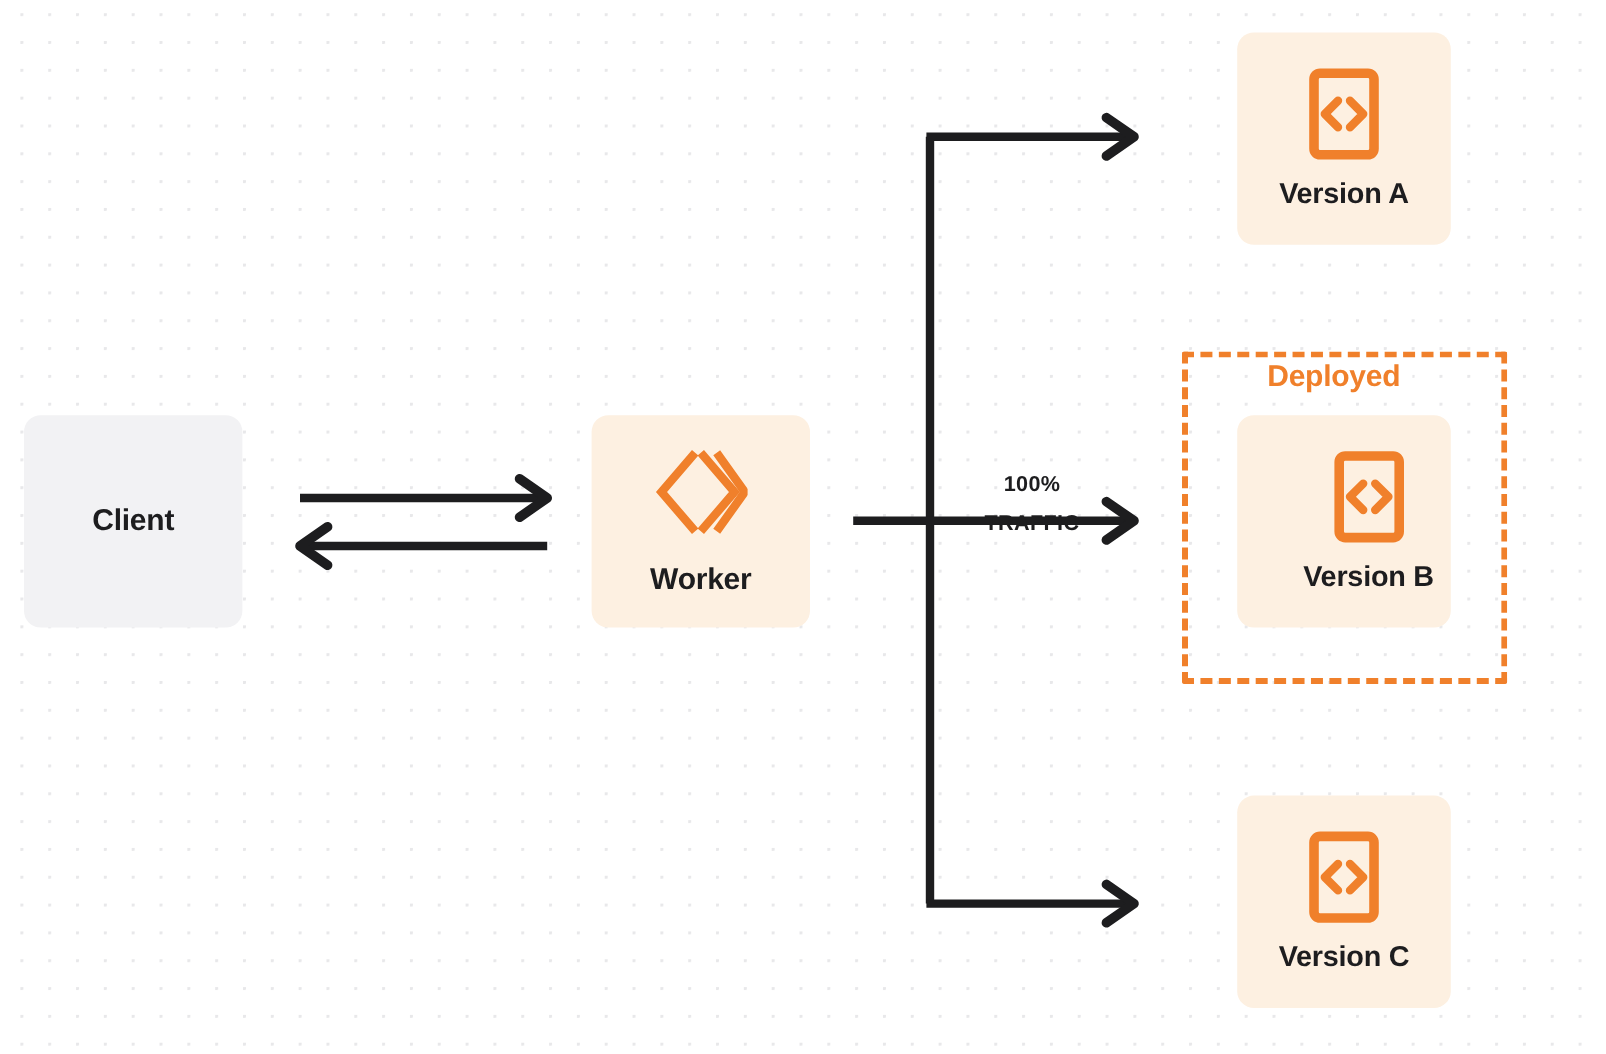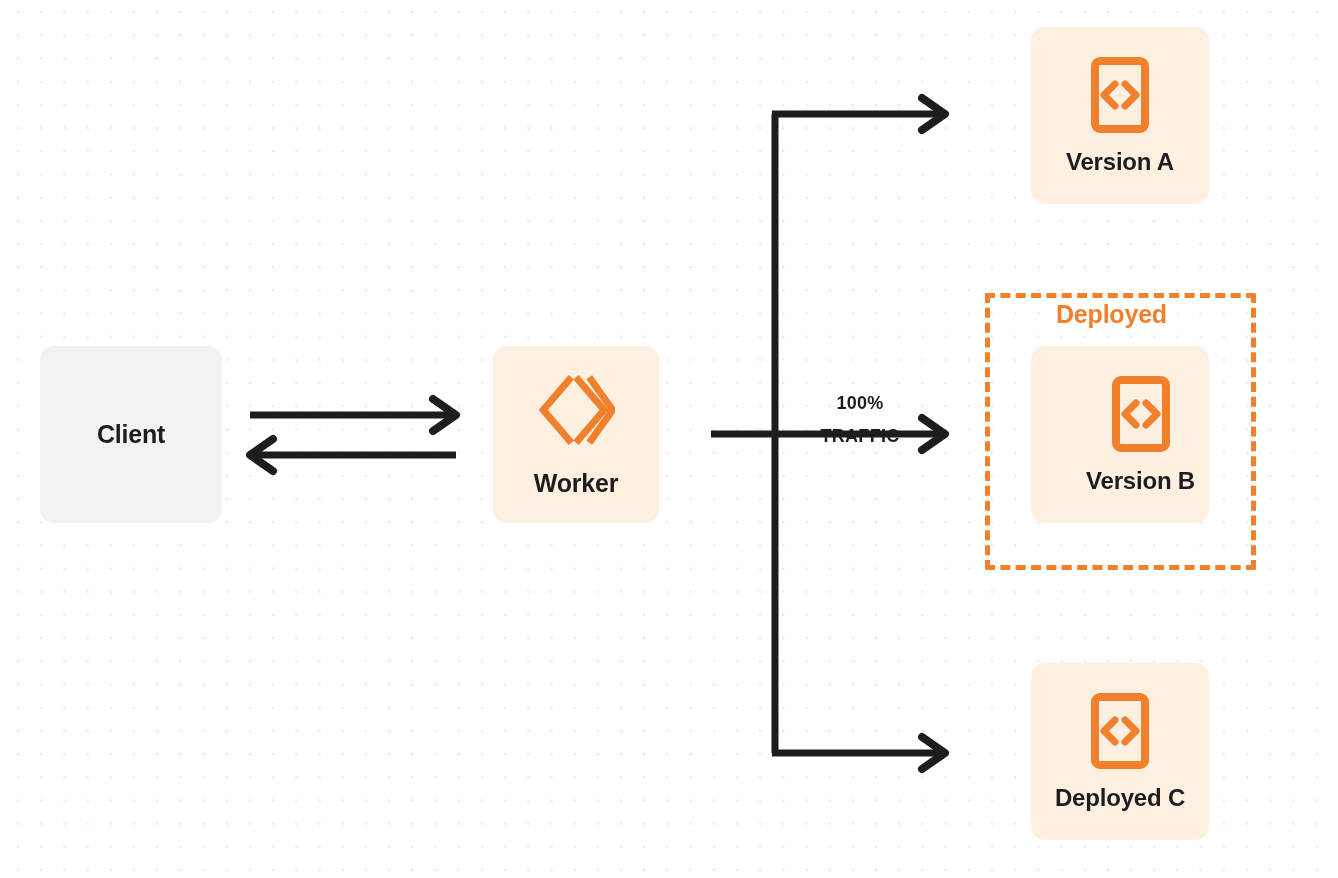--- a/index.html
+++ b/index.html
@@ -37,32 +37,32 @@
     box-sizing: border-box;
   }
   .node-label {
     font-weight: bold;
     color: #1d1d1f;
     letter-spacing: -0.2px;
     white-space: nowrap;
   }
 
   .client-node {
-    left: 40px;
+    left: 20px;
     top: 346px;
     width: 182px;
     height: 177px;
     background: #f2f2f4;
   }
   .client-node .node-label { font-size: 25px; }
 
   .worker-node {
     left: 493px;
     top: 346px;
-    width: 166px;
+    width: 182px;
     height: 177px;
     background: #fdf0e1;
   }
   .worker-node .node-label { font-size: 25px; margin-top: 20px; }
 
   .version-node {
     width: 178px;
     height: 177px;
     background: #fdf0e1;
   }
@@ -205,21 +205,21 @@
   <div class="node version-node version-c">
     <span>
       <svg class="version-icon" viewBox="0 0 60 78">
         <rect x="5" y="5" width="50" height="68" rx="5" ry="5" fill="none" stroke="#f0802b" stroke-width="8"></rect>
         <g fill="none" stroke="#f0802b" stroke-width="7" stroke-linecap="round" stroke-linejoin="round">
           <polyline points="25,28 14,39 25,50"></polyline>
           <polyline points="35,28 46,39 35,50"></polyline>
         </g>
       </svg>
     </span>
-    <span class="node-label">Deployed C</span>
+    <span class="node-label">Version C</span>
   </div>
 
   <div class="traffic-label">
     <div>100%</div>
     <div>TRAFFIC</div>
   </div>
 
 </div>
 
 </body></html>

